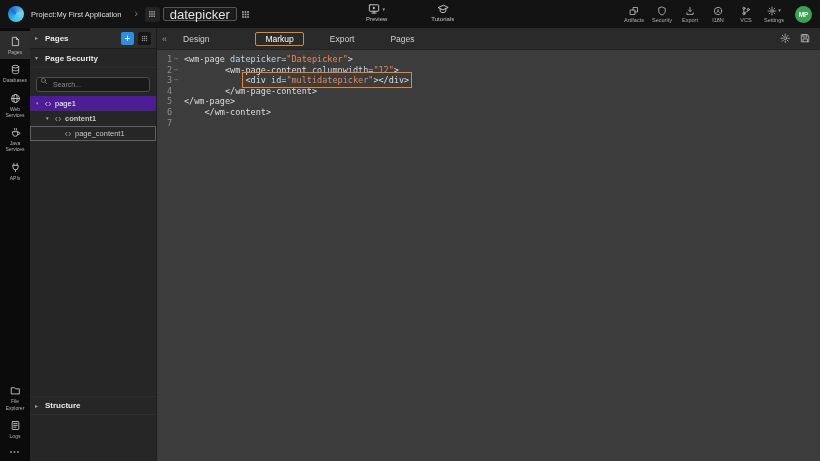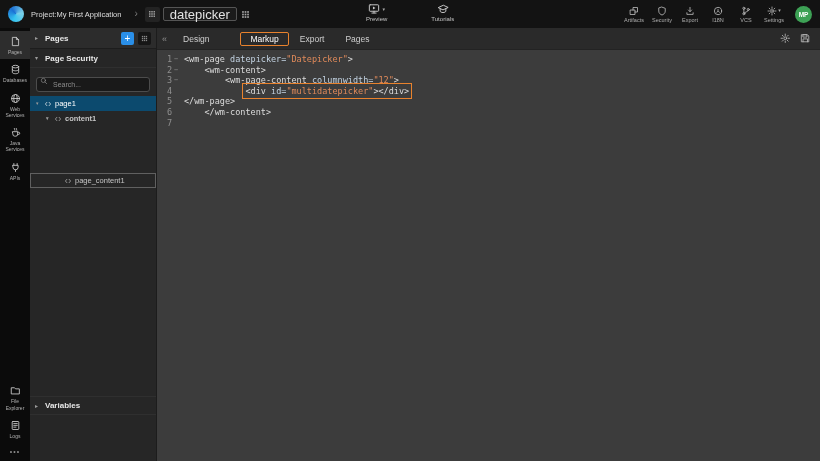--- a/index.html
+++ b/index.html
@@ -56,32 +56,32 @@
   .struct-head,.vars-head{height:19px;min-height:19px;display:flex;align-items:center;gap:4px;padding:0 5px;}
   .struct-head{border-bottom:1px solid #2f2f2f;}
   .vars-head{border-top:1px solid #2f2f2f;border-bottom:1px solid #2f2f2f;}
   .searchwrap{position:relative;margin:5px 6px 4px;}
   .search-input{width:100%;height:15px;background:#191919;border:1px solid #4c4c4c;border-radius:3px;color:#cfcfcf;font-size:7px;padding:0 4px 0 16px;font-family:inherit;outline:none;}
   .search-input::placeholder{color:#8d8d8d;}
   .search-icon{position:absolute;left:4px;top:3.5px;color:#8f8f8f;}
   .search-icon svg{width:8px;height:8px;}
   .tree{display:flex;flex-direction:column;}
   .tree-row{height:15px;display:flex;align-items:center;gap:3px;font-size:7.5px;color:#c6c6c6;cursor:pointer;}
-  .tree-row.selected{background:#0c4a6e;color:#fff;}
-  .tree-row.outlined{box-shadow:inset 0 0 0 1px #606060;margin-top:47px;}
+  .tree-row.selected{background:#4c1d95;color:#fff;}
+  .tree-row.outlined{box-shadow:inset 0 0 0 1px #606060;}
   .tree-exp{font-size:5px;color:#9a9a9a;width:5px;line-height:1;}
   .tree-row .icn svg{width:8px;height:8px;}
   .panel-fill{flex:1;}
   .panel-tail{height:46px;min-height:46px;}
 
   
   .editor{flex:1;display:flex;flex-direction:column;min-width:0;background:#3c3c3c;}
   .tabbar{height:22px;min-height:22px;background:#2a2a2a;display:flex;align-items:center;padding:0 10px 0 3px;border-bottom:1px solid #232323;}
   .collapse-btn{color:#8f8f8f;font-size:9px;padding:0 6px 0 2px;cursor:pointer;}
-  .tabs{display:flex;align-items:flex-end;gap:1px;}
+  .tabs{display:flex;align-items:flex-end;gap:16px;}
   .tab{font-size:8.5px;color:#cfcfcf;padding:2px 10px;cursor:pointer;}
   .tab.active{border:1px solid var(--accent-orange,#e8822d);border-radius:2px;padding:1px 9px;color:#fff;margin-left:20px;}
   .tab-actions{margin-left:auto;display:flex;align-items:center;gap:9px;color:#b8b8b8;}
   .tab-actions .icn svg{width:10.5px;height:10.5px;}
   .tab-actions .icn{cursor:pointer;}
 
   .code{flex:1;display:flex;font-family:"DejaVu Sans Mono",monospace;font-size:8.5px;line-height:10.6px;padding-top:4px;overflow:hidden;}
   .gutter{width:24px;min-width:24px;display:flex;flex-direction:column;}
   .gut-line{height:10.6px;display:flex;align-items:center;justify-content:flex-end;padding-right:2px;}
   .lnum{color:#8f8f8f;}
@@ -374,21 +374,21 @@
               <svg viewBox="0 0 16 16" fill="none" stroke="currentColor" stroke-width="1.3" stroke-linecap="round" stroke-linejoin="round">
                 <path d="M5.8 4.6L2.8 8l3 3.4M10.2 4.6l3 3.4-3 3.4"></path>
               </svg>
             </span>
             <span class="tree-label">page_content1</span>
           </div>
         </div>
       <div class="panel-fill"></div>
       <div class="vars-head">
         <span class="exp">▸</span>
-        <span class="head-label">Variables</span>
+        <span class="head-label">Structure</span>
       </div>
       <div class="panel-tail"></div>
     </aside>
 
     <section class="editor">
       <div class="tabbar">
         <span class="collapse-btn">«</span>
         <div class="tabs">
             <span class="tab">Design</span>
             <span class="tab active">Markup</span>
@@ -436,23 +436,23 @@
               <span class="lnum">6</span>
               <span class="fold"></span>
             </div>
             <div class="gut-line">
               <span class="lnum">7</span>
               <span class="fold"></span>
             </div>
           </div>
         <div class="codelines">
             <div class="code-line"><span class="ws"></span><span class="tok-tag">&lt;wm-page </span><span class="tok-attr">datepicker=</span><span class="tok-val">"Datepicker"</span><span class="tok-tag">&gt;</span></div>
-            <div class="code-line"><span class="ws">    </span><span class="tok-tag">&lt;wm-content&gt;</span></div>
             <div class="code-line"><span class="ws">        </span><span class="tok-tag">&lt;wm-page-content </span><span class="tok-attr">columnwidth=</span><span class="tok-val">"12"</span><span class="tok-tag">&gt;</span></div>
             <div class="code-line"><span class="ws">            </span><span class="hl"><span class="tok-tag">&lt;div </span><span class="tok-attr">id=</span><span class="tok-val">"multidatepicker"</span><span class="tok-tag">&gt;&lt;/div&gt;</span></span></div>
+            <div class="code-line"><span class="ws">        </span><span class="tok-tag">&lt;/wm-page-content&gt;</span></div>
             <div class="code-line"><span class="ws"></span><span class="tok-tag">&lt;/wm-page&gt;</span></div>
             <div class="code-line"><span class="ws">    </span><span class="tok-tag">&lt;/wm-content&gt;</span></div>
           </div>
       </div>
     </section>
 
   </div>
 </div>
 
 </body></html>

